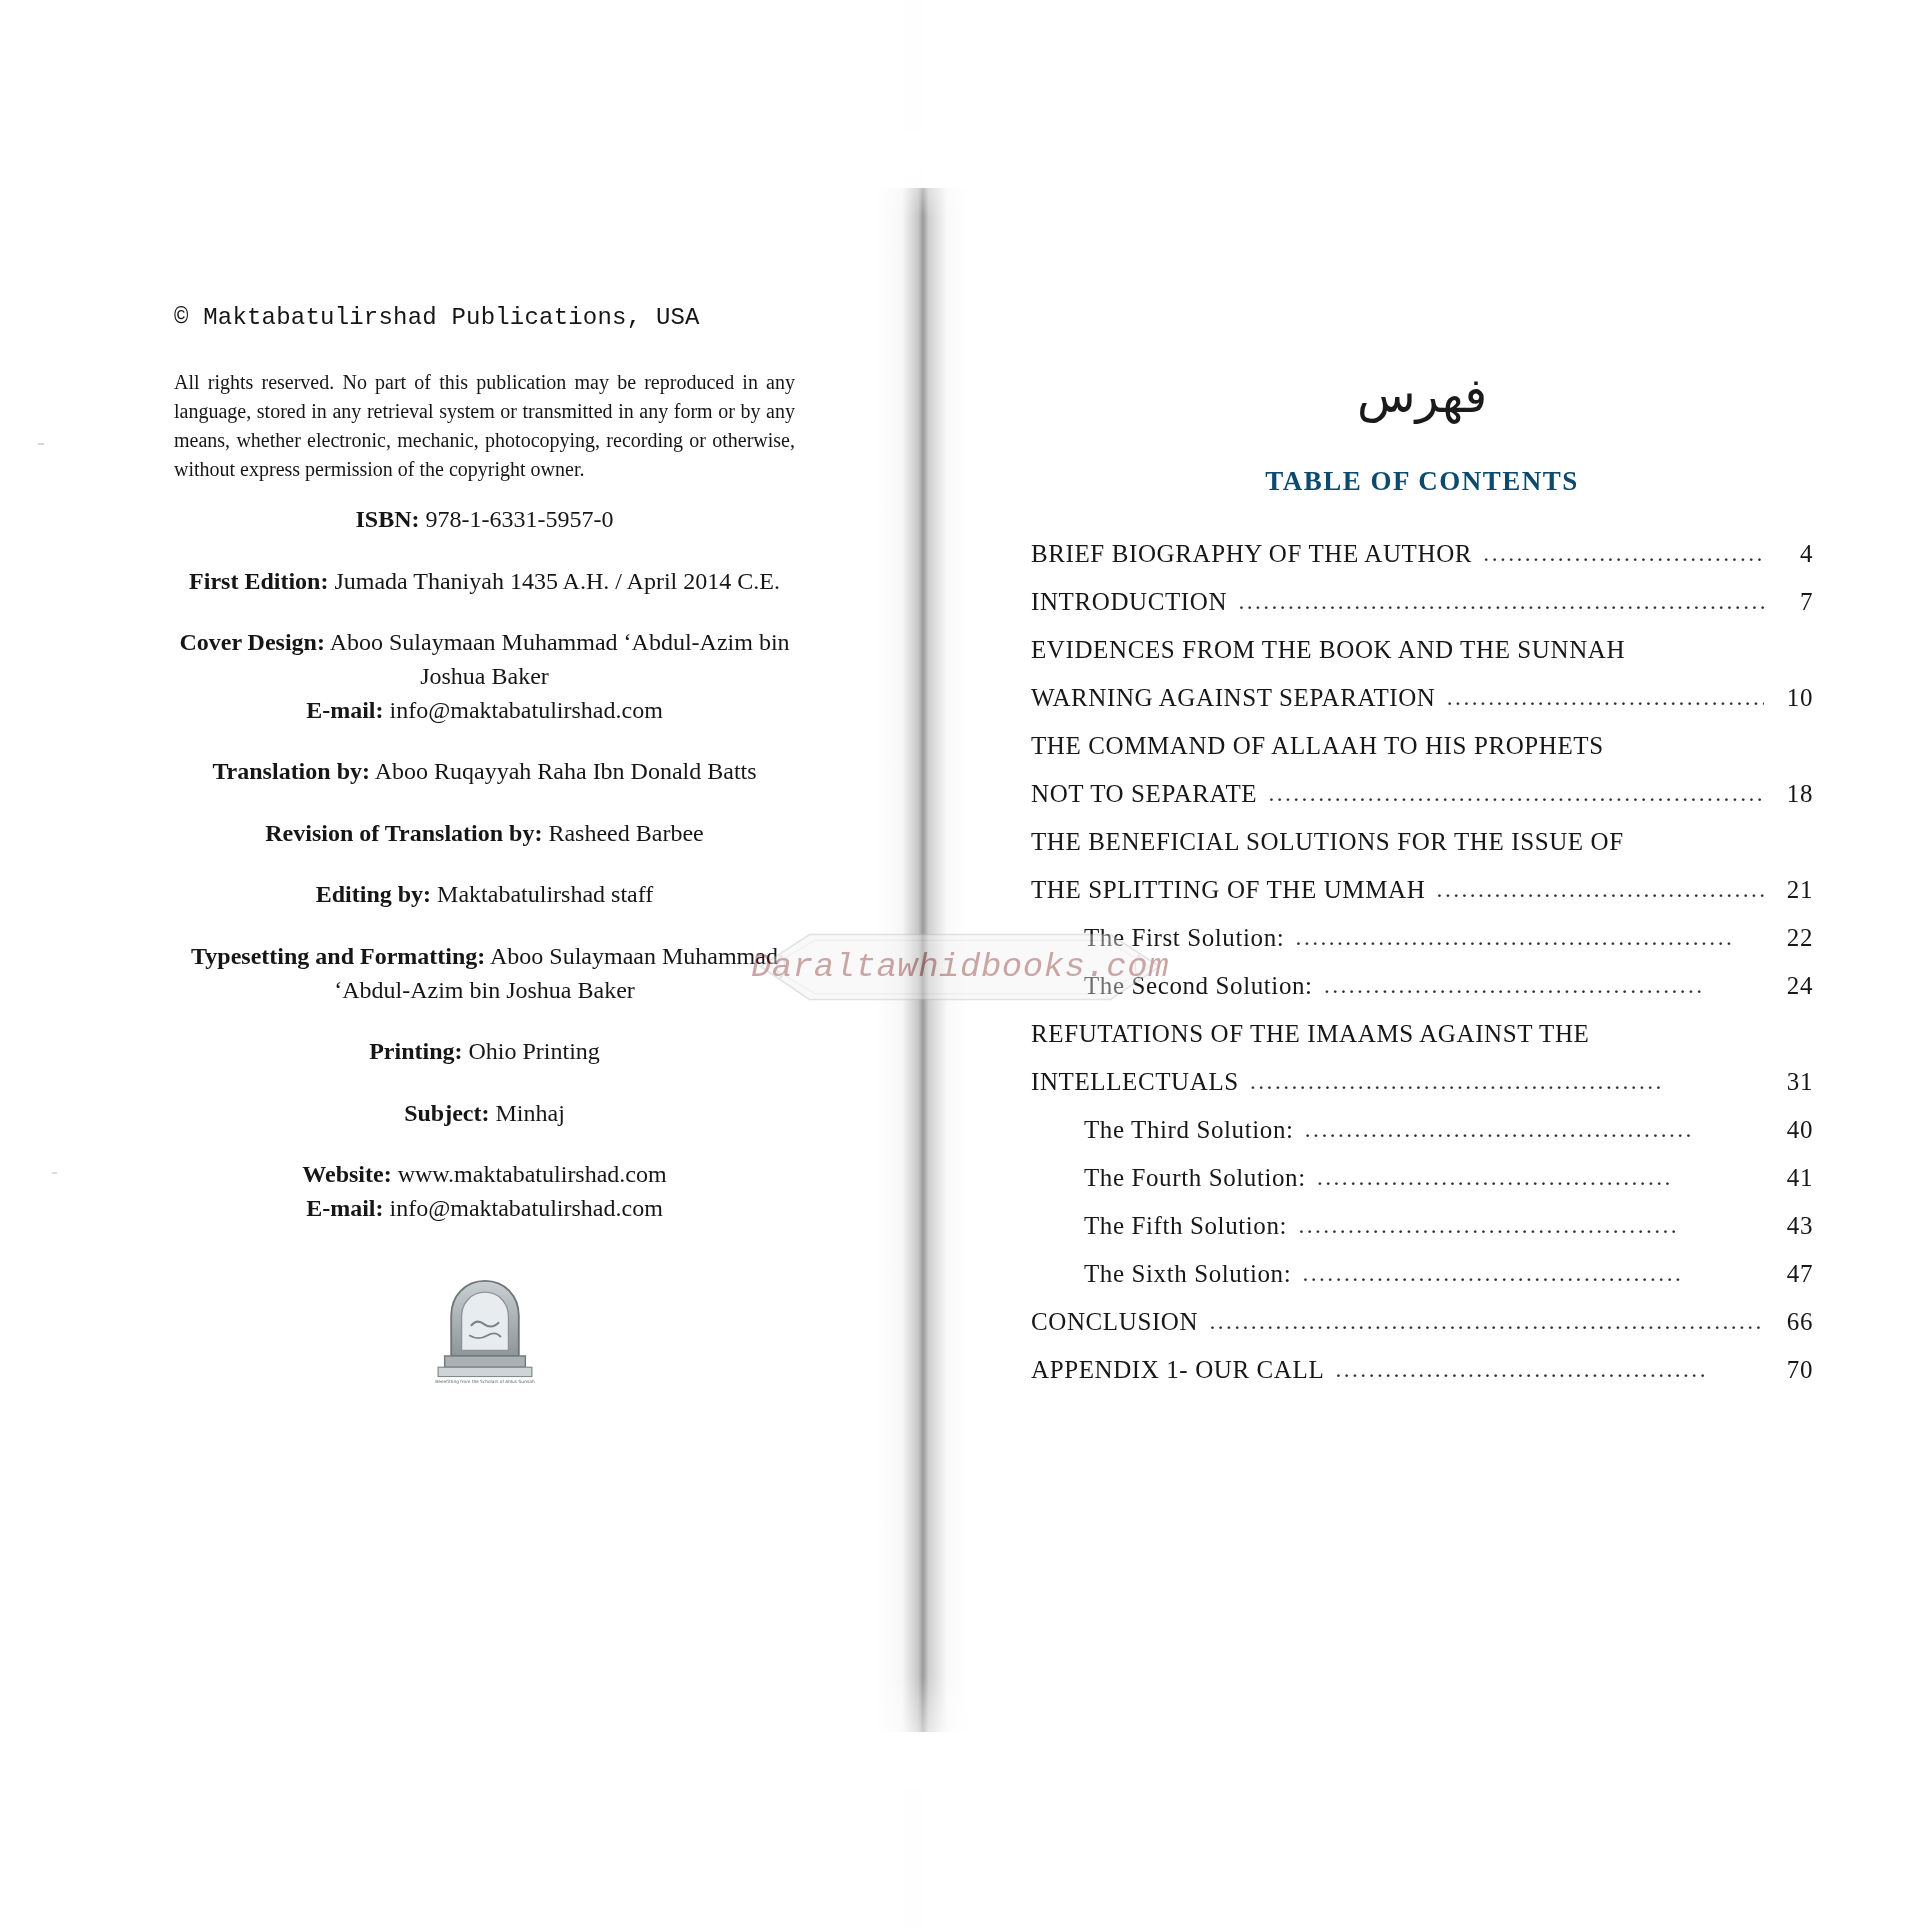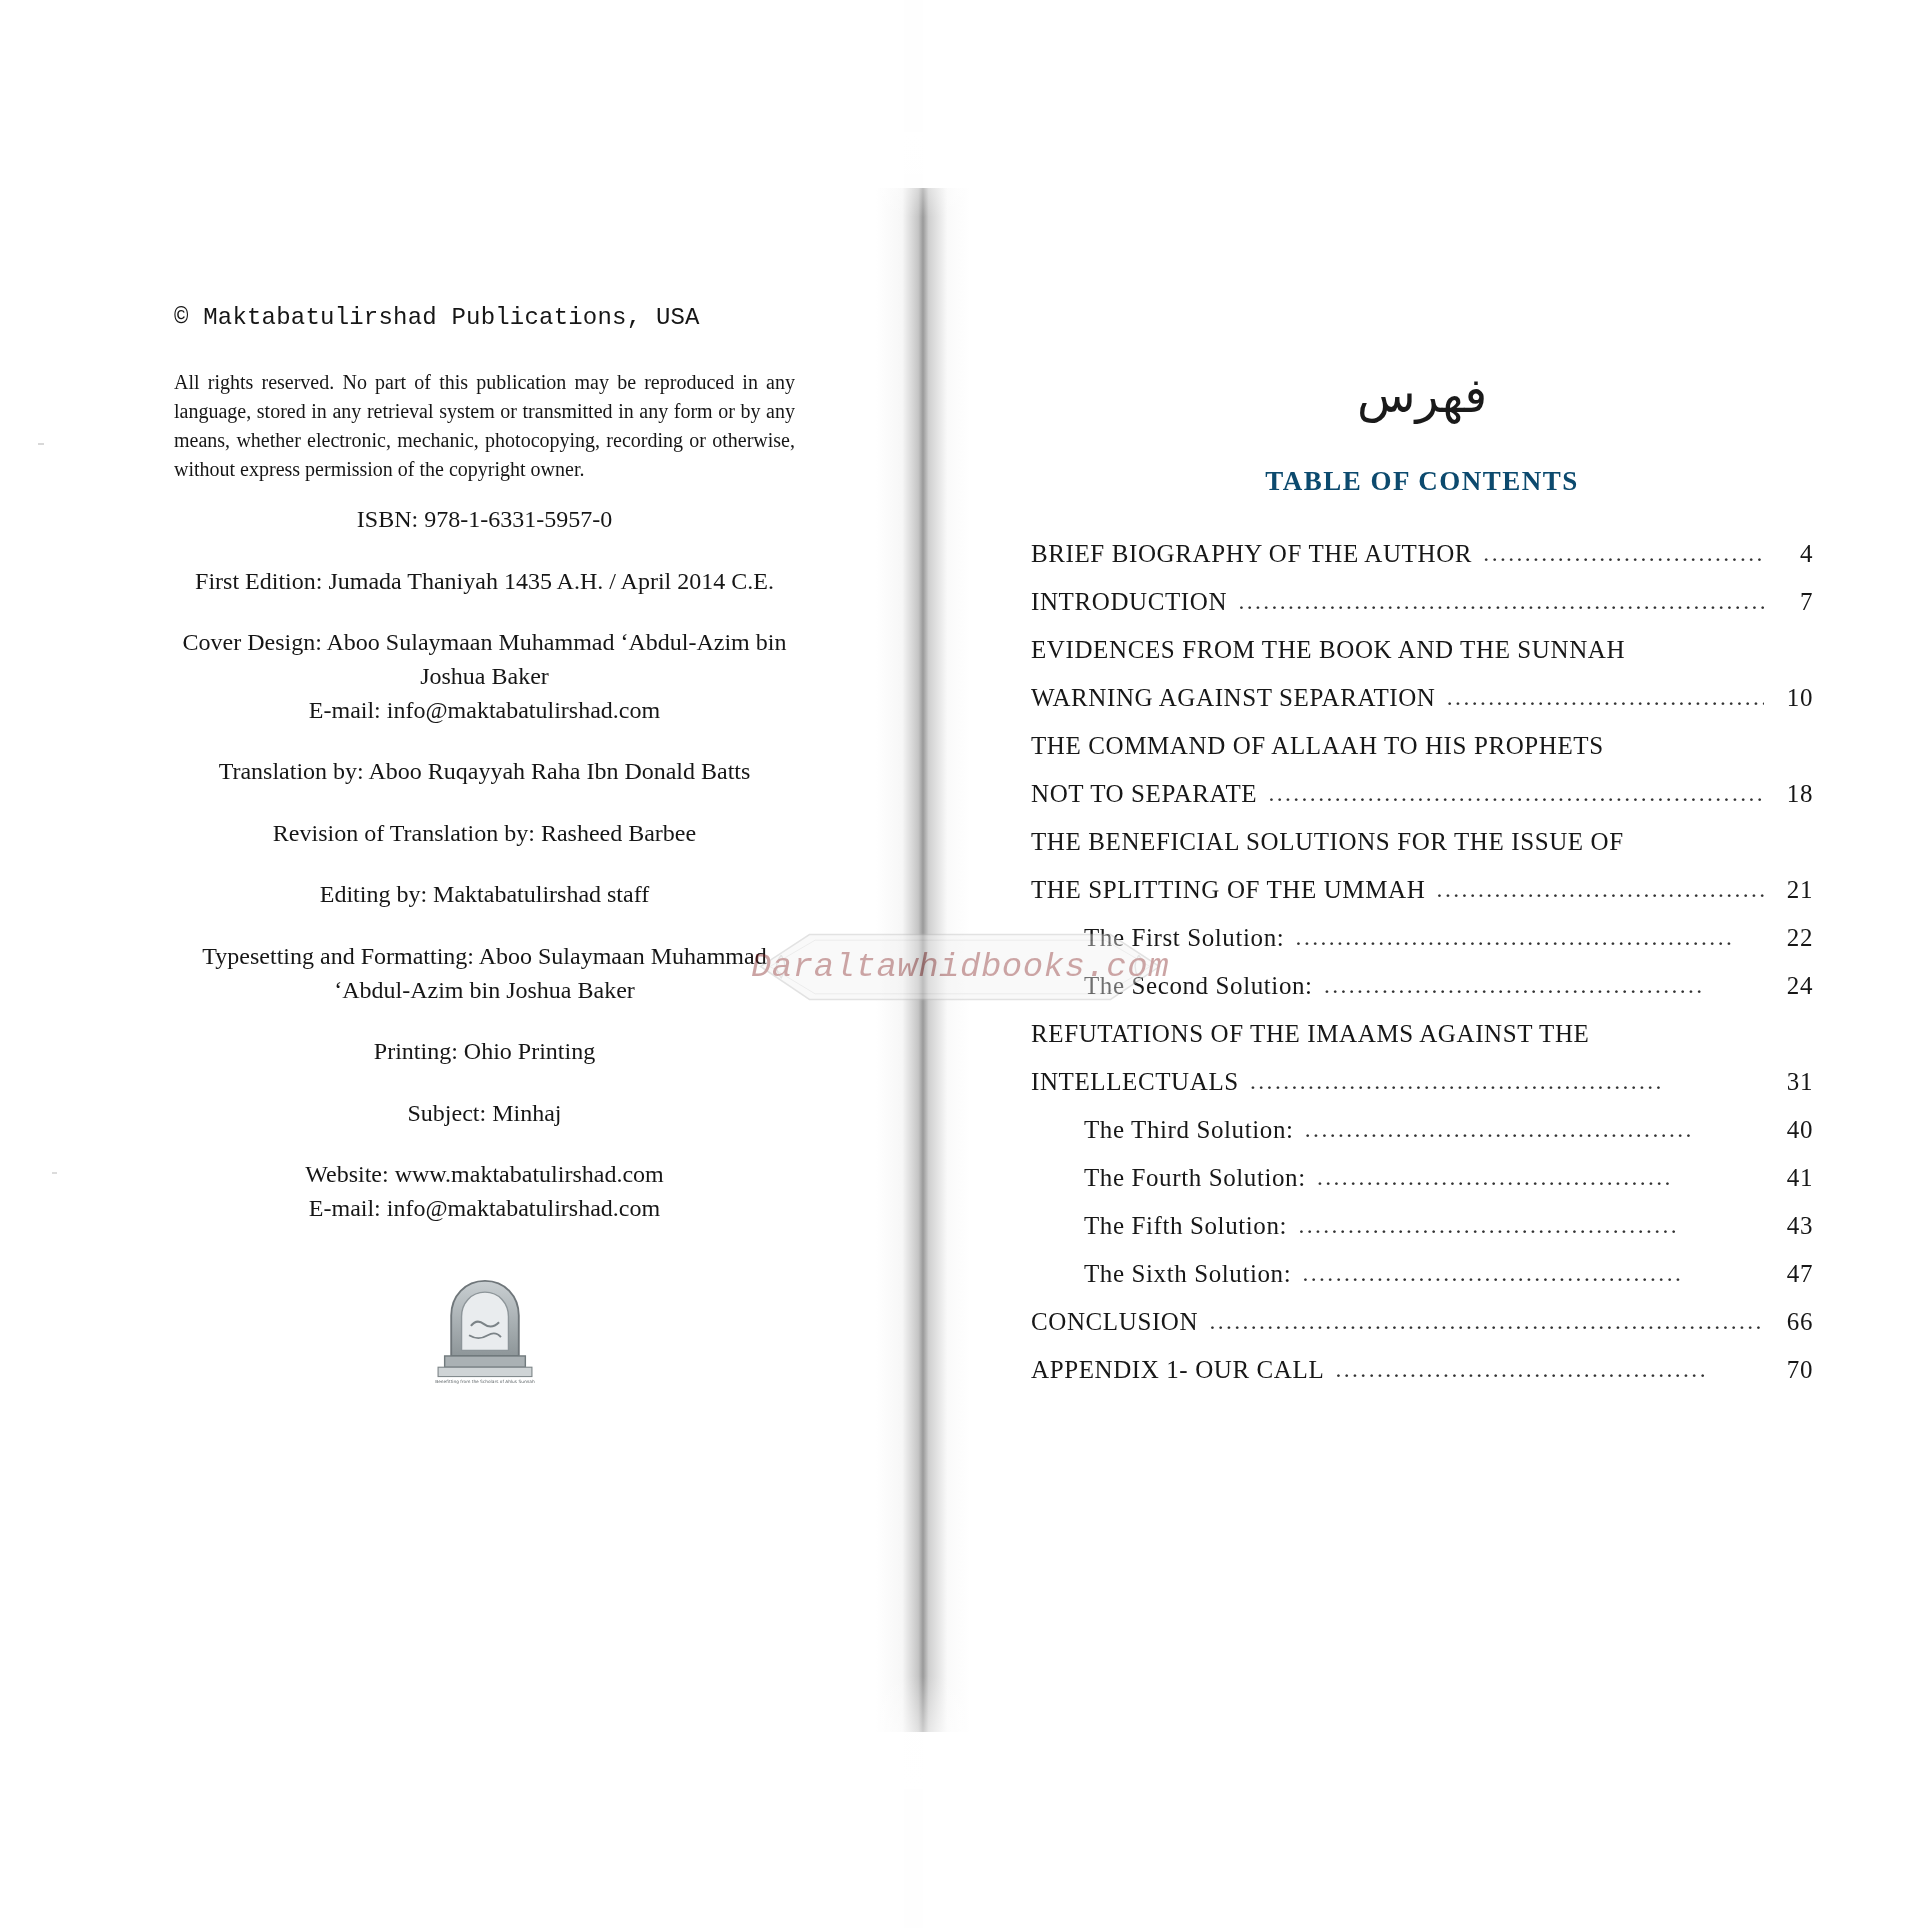--- a/index.html
+++ b/index.html
@@ -97,21 +97,21 @@
     font-size: 20px;
     line-height: 1.44;
     margin-bottom: 20px;
   }
   .meta-block {
     text-align: center;
     margin-bottom: 28px;
     font-size: 24px;
     line-height: 1.4;
   }
-  .meta-block b { font-weight: normal; }
+  .meta-block b { font-weight: bold; }
   .meta-block .val { font-weight: normal; }
 
   .publisher-mark {
     margin-top: 51px;
     text-align: center;
   }
   .logo {
     display: inline-block;
     width: 122px;
     height: 111px;

